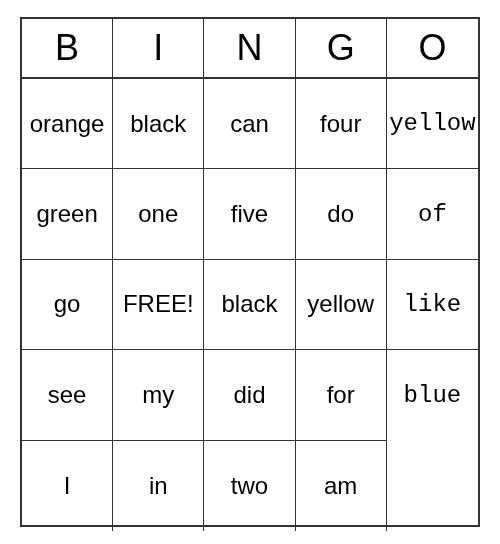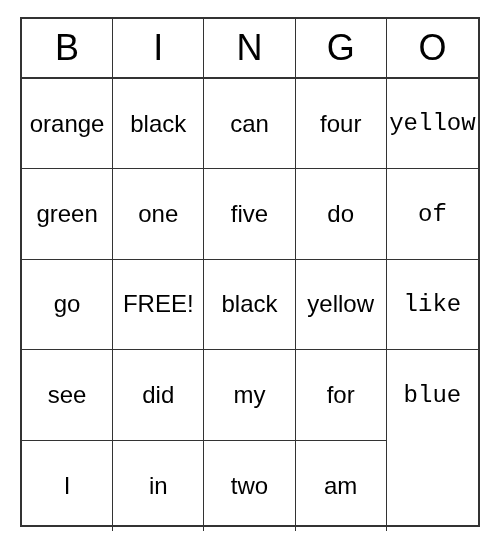--- a/index.html
+++ b/index.html
@@ -92,22 +92,22 @@
       <div class="bingo-cell">one</div>
       <div class="bingo-cell">five</div>
       <div class="bingo-cell">do</div>
       <div class="bingo-cell">of</div>
       <div class="bingo-cell">go</div>
       <div class="bingo-cell">FREE!</div>
       <div class="bingo-cell">black</div>
       <div class="bingo-cell">yellow</div>
       <div class="bingo-cell">like</div>
       <div class="bingo-cell">see</div>
+      <div class="bingo-cell">my</div>
       <div class="bingo-cell">did</div>
-      <div class="bingo-cell">my</div>
       <div class="bingo-cell">for</div>
       <div class="bingo-cell">blue</div>
       <div class="bingo-cell">I</div>
       <div class="bingo-cell">in</div>
       <div class="bingo-cell">two</div>
       <div class="bingo-cell">am</div>
     </div>
 </div>
 
 </body></html>

